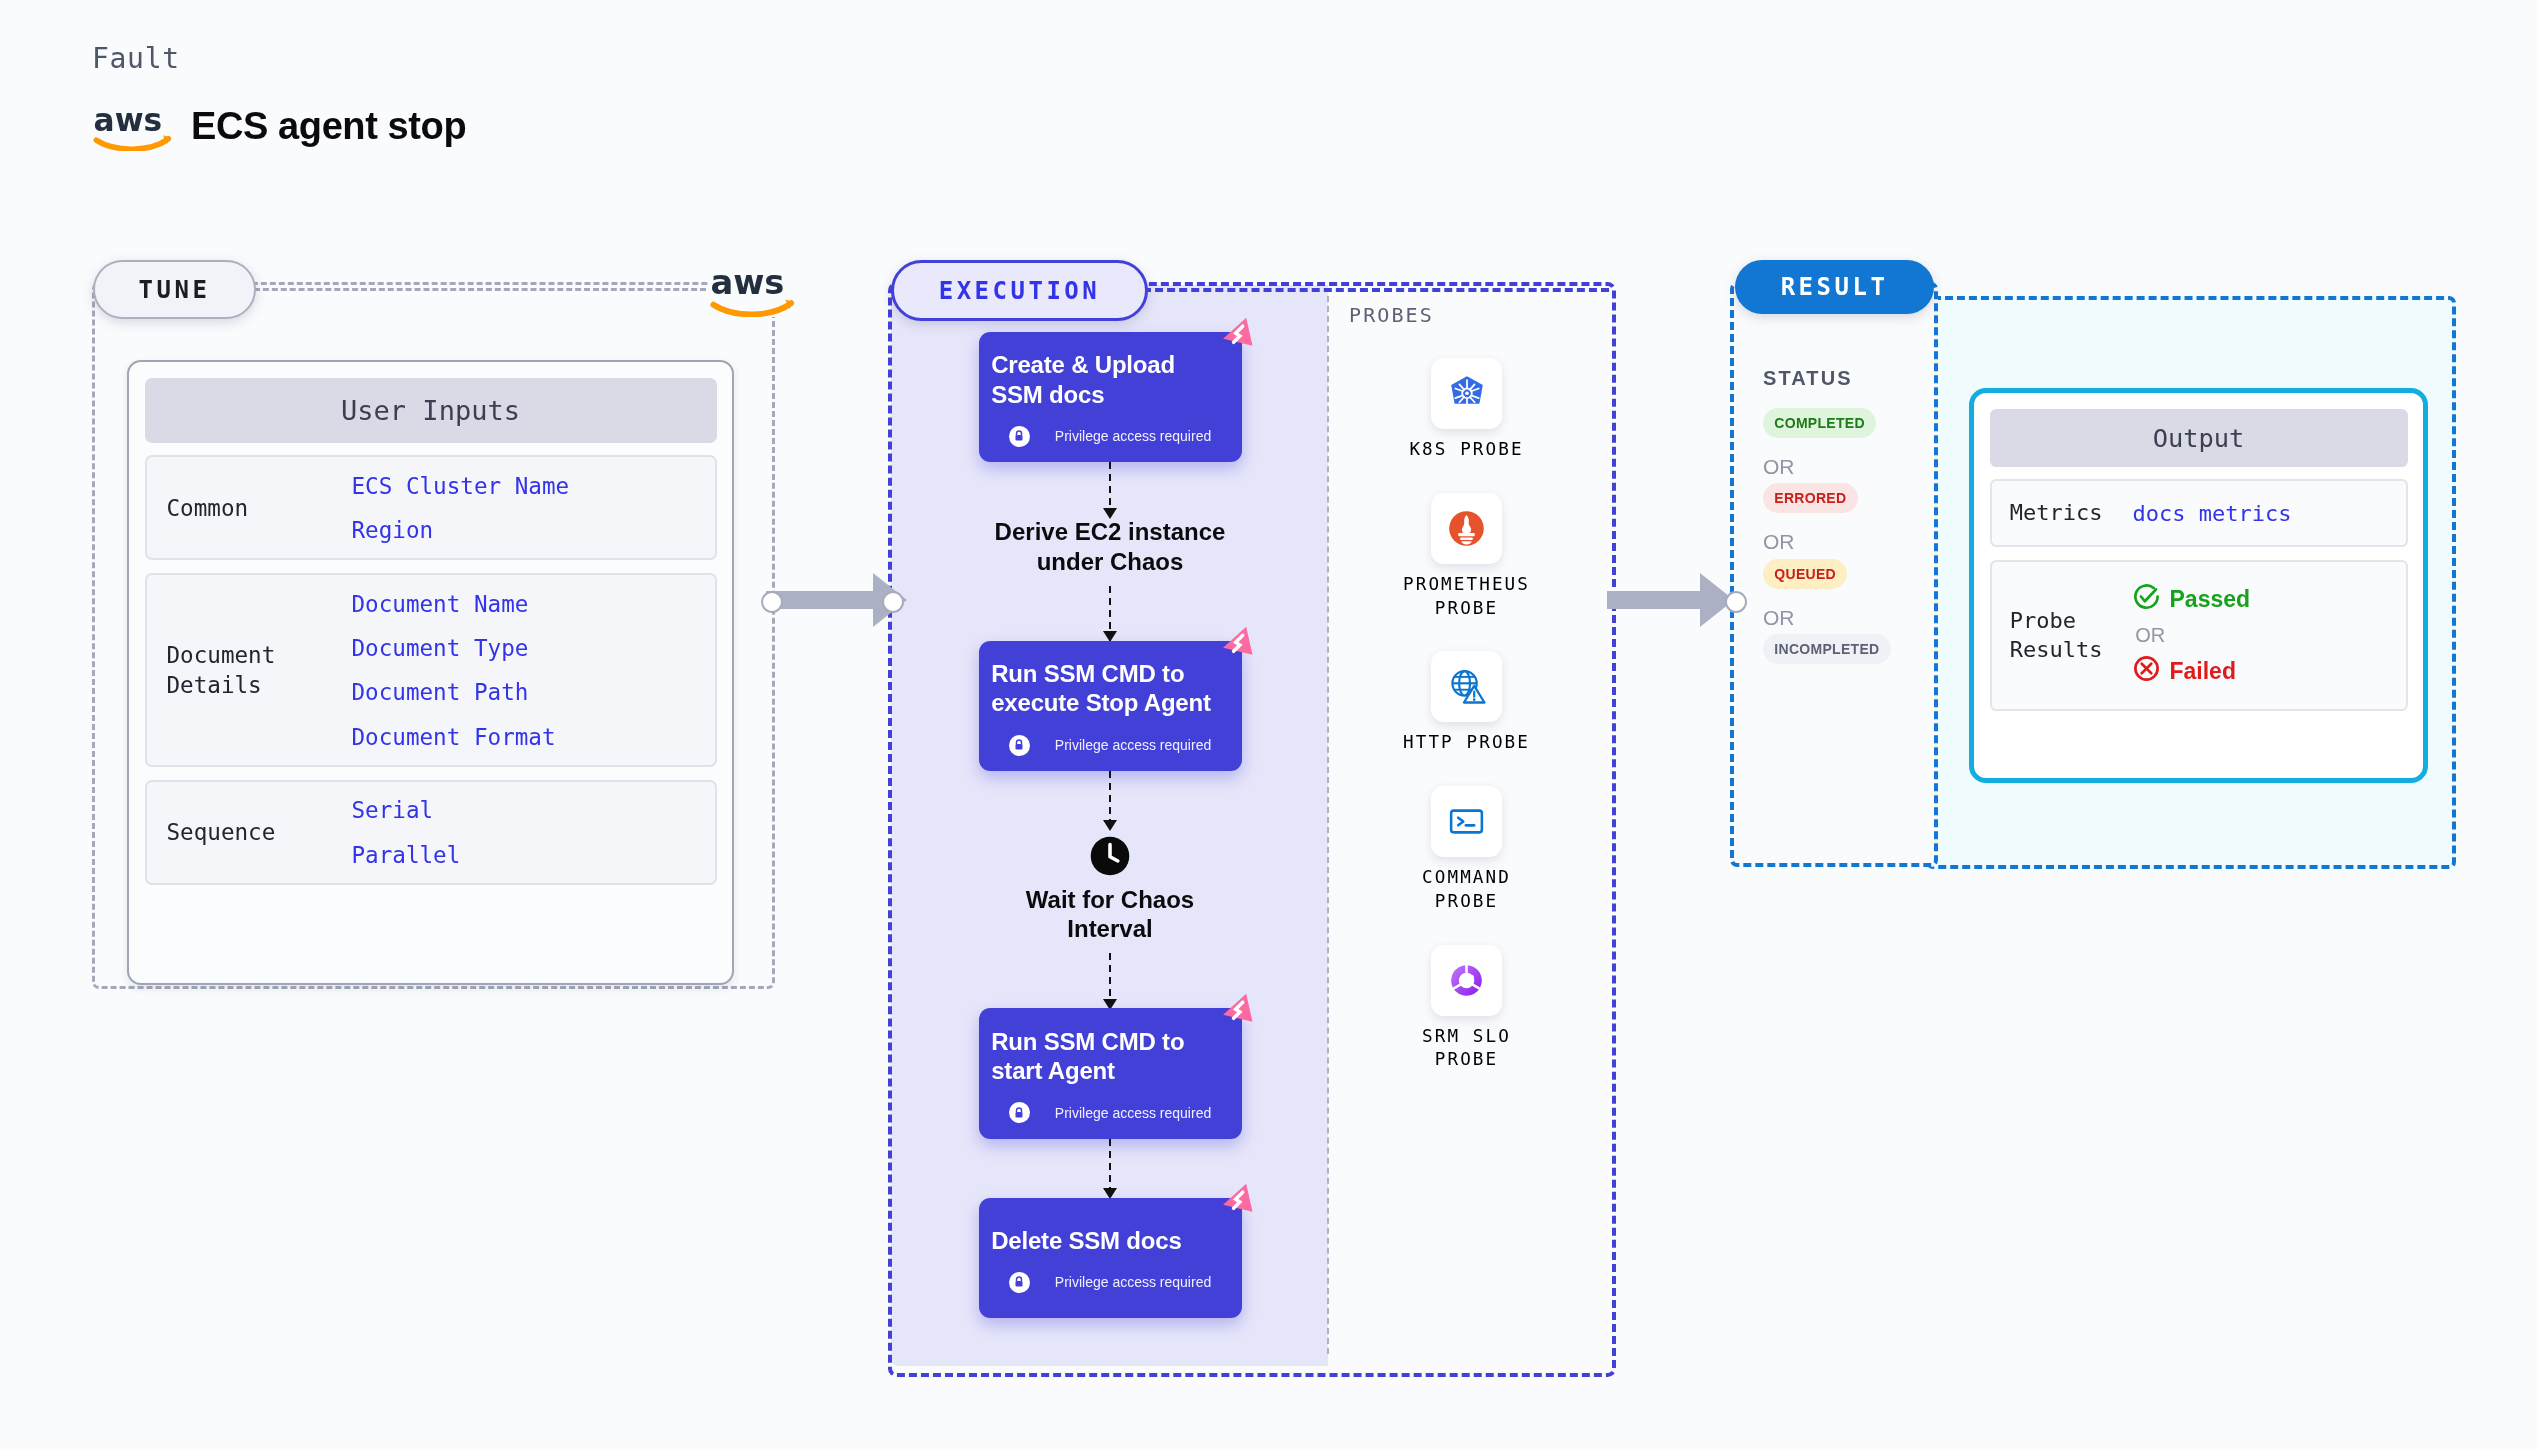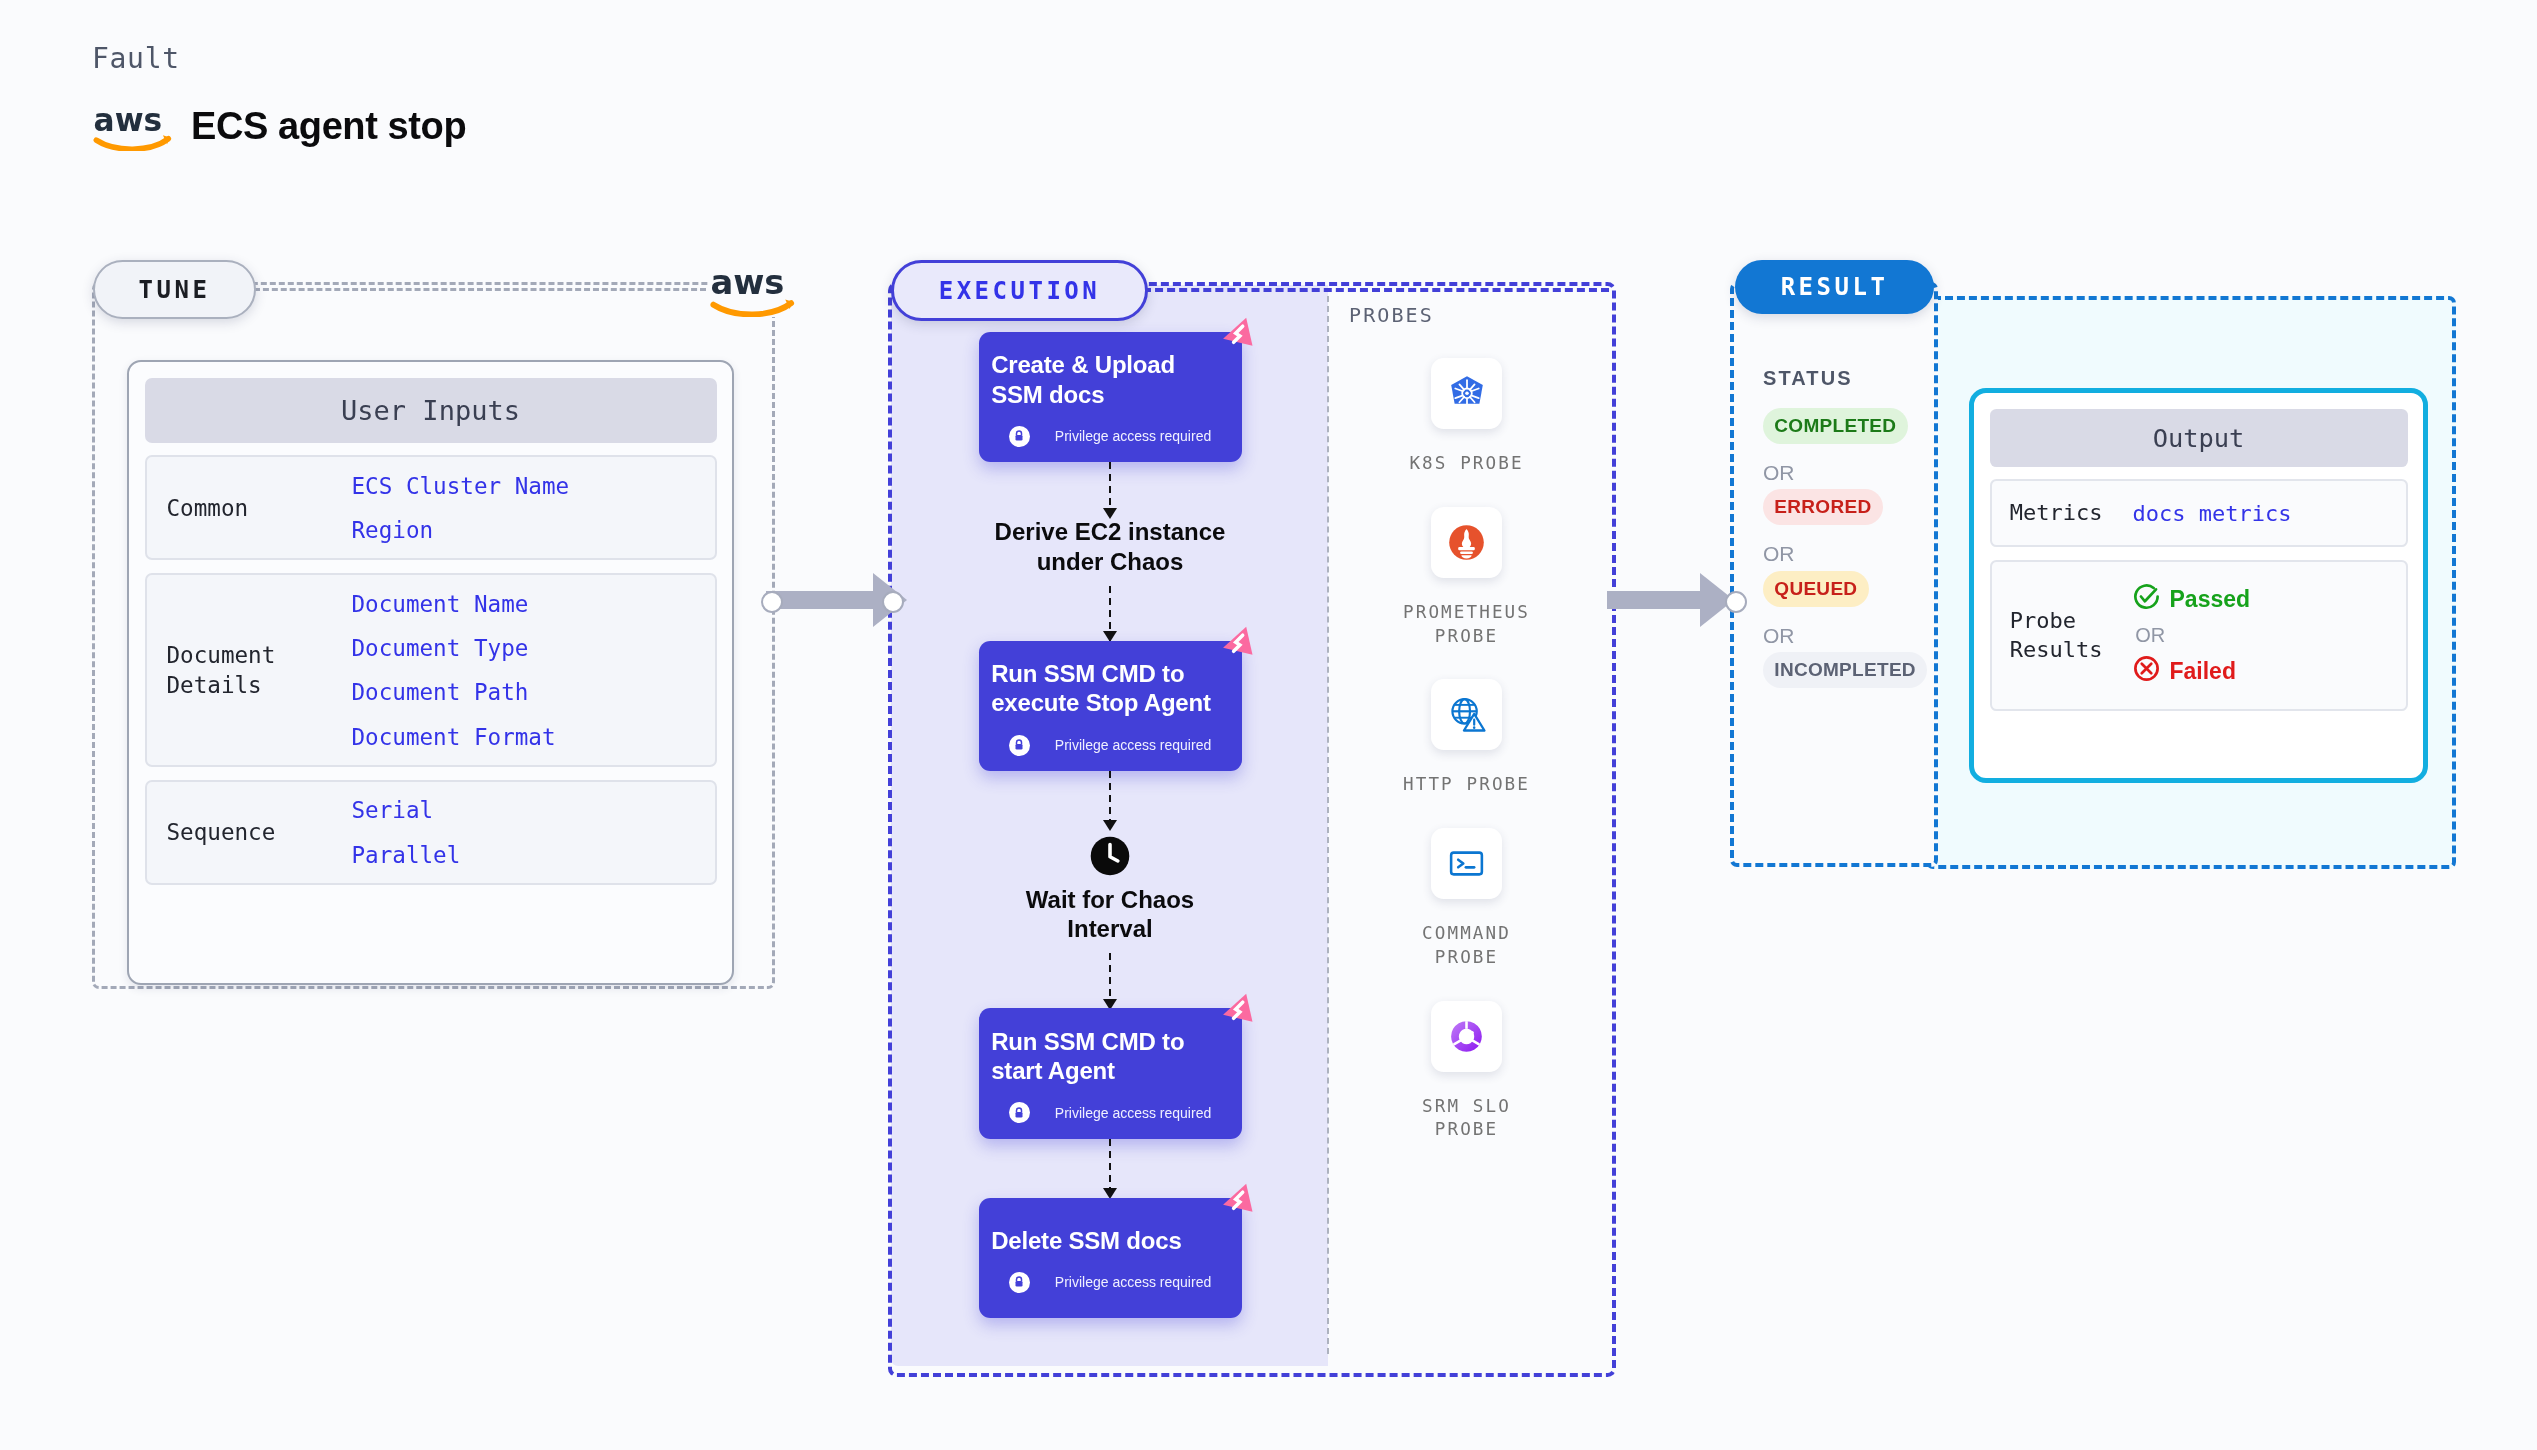--- a/index.html
+++ b/index.html
@@ -138,22 +138,22 @@
     font-family:"DejaVu Sans Mono",monospace;font-size:20px;color:#5c6274;
     letter-spacing:2.1px;padding-left:21px;
   }
   .probe{display:flex;flex-direction:column;align-items:center;margin-top:31px;}
   .probe-tile{
     width:71px;height:71px;background:#fff;border-radius:12.7px;
     display:flex;align-items:center;justify-content:center;
     box-shadow:0 3.5px 10px rgba(40,50,90,.12);
   }
   .probe-label{
-    margin-top:23px;font-family:"DejaVu Sans Mono",monospace;
-    font-size:17.6px;color:#737373;letter-spacing:2.1px;text-align:center;line-height:1.35;
+    margin-top:9px;font-family:"DejaVu Sans Mono",monospace;
+    font-size:17.6px;color:#000000;letter-spacing:2.1px;text-align:center;line-height:1.35;
   }
 
   
   #result-status-panel{
     position:absolute;left:1730px;top:282px;width:200px;height:577px;
     border:4.2px dashed #1277d3;border-radius:7px;background:#fafbfd;z-index:2;
   }
   #result-out-panel{
     position:absolute;left:1926px;top:296px;width:522px;height:565px;
     border:4.2px dashed #1277d3;border-radius:7px;background:#f0fbfe;z-index:1;
@@ -161,21 +161,21 @@
   #result-pill{
     left:1735px;top:260px;width:199px;height:54px;
     background:#1277d3;color:#fff;border:none;
   }
   #status-block{position:absolute;left:1763px;top:367px;width:162px;z-index:4;}
   #status-heading{
     font-size:20px;font-weight:bold;color:#4e5668;letter-spacing:2.1px;
   }
   .badge{
     display:inline-block;margin-top:18.3px;padding:7px 11.3px;border-radius:18px;
-    font-size:19px;font-weight:bold;letter-spacing:0.3px;
+    font-size:14px;font-weight:bold;letter-spacing:0.3px;
   }
   .or-text{margin-top:17px;font-size:21px;color:#9096a5;}
 
   #output-card{
     position:absolute;left:1969px;top:388px;width:459px;height:395px;
     background:#fff;border:5px solid #12aee0;border-radius:17px;
     padding:15.5px;box-sizing:border-box;z-index:4;
   }
   #output-head{
     height:58px;background:#d9dae6;border-radius:6.4px;

